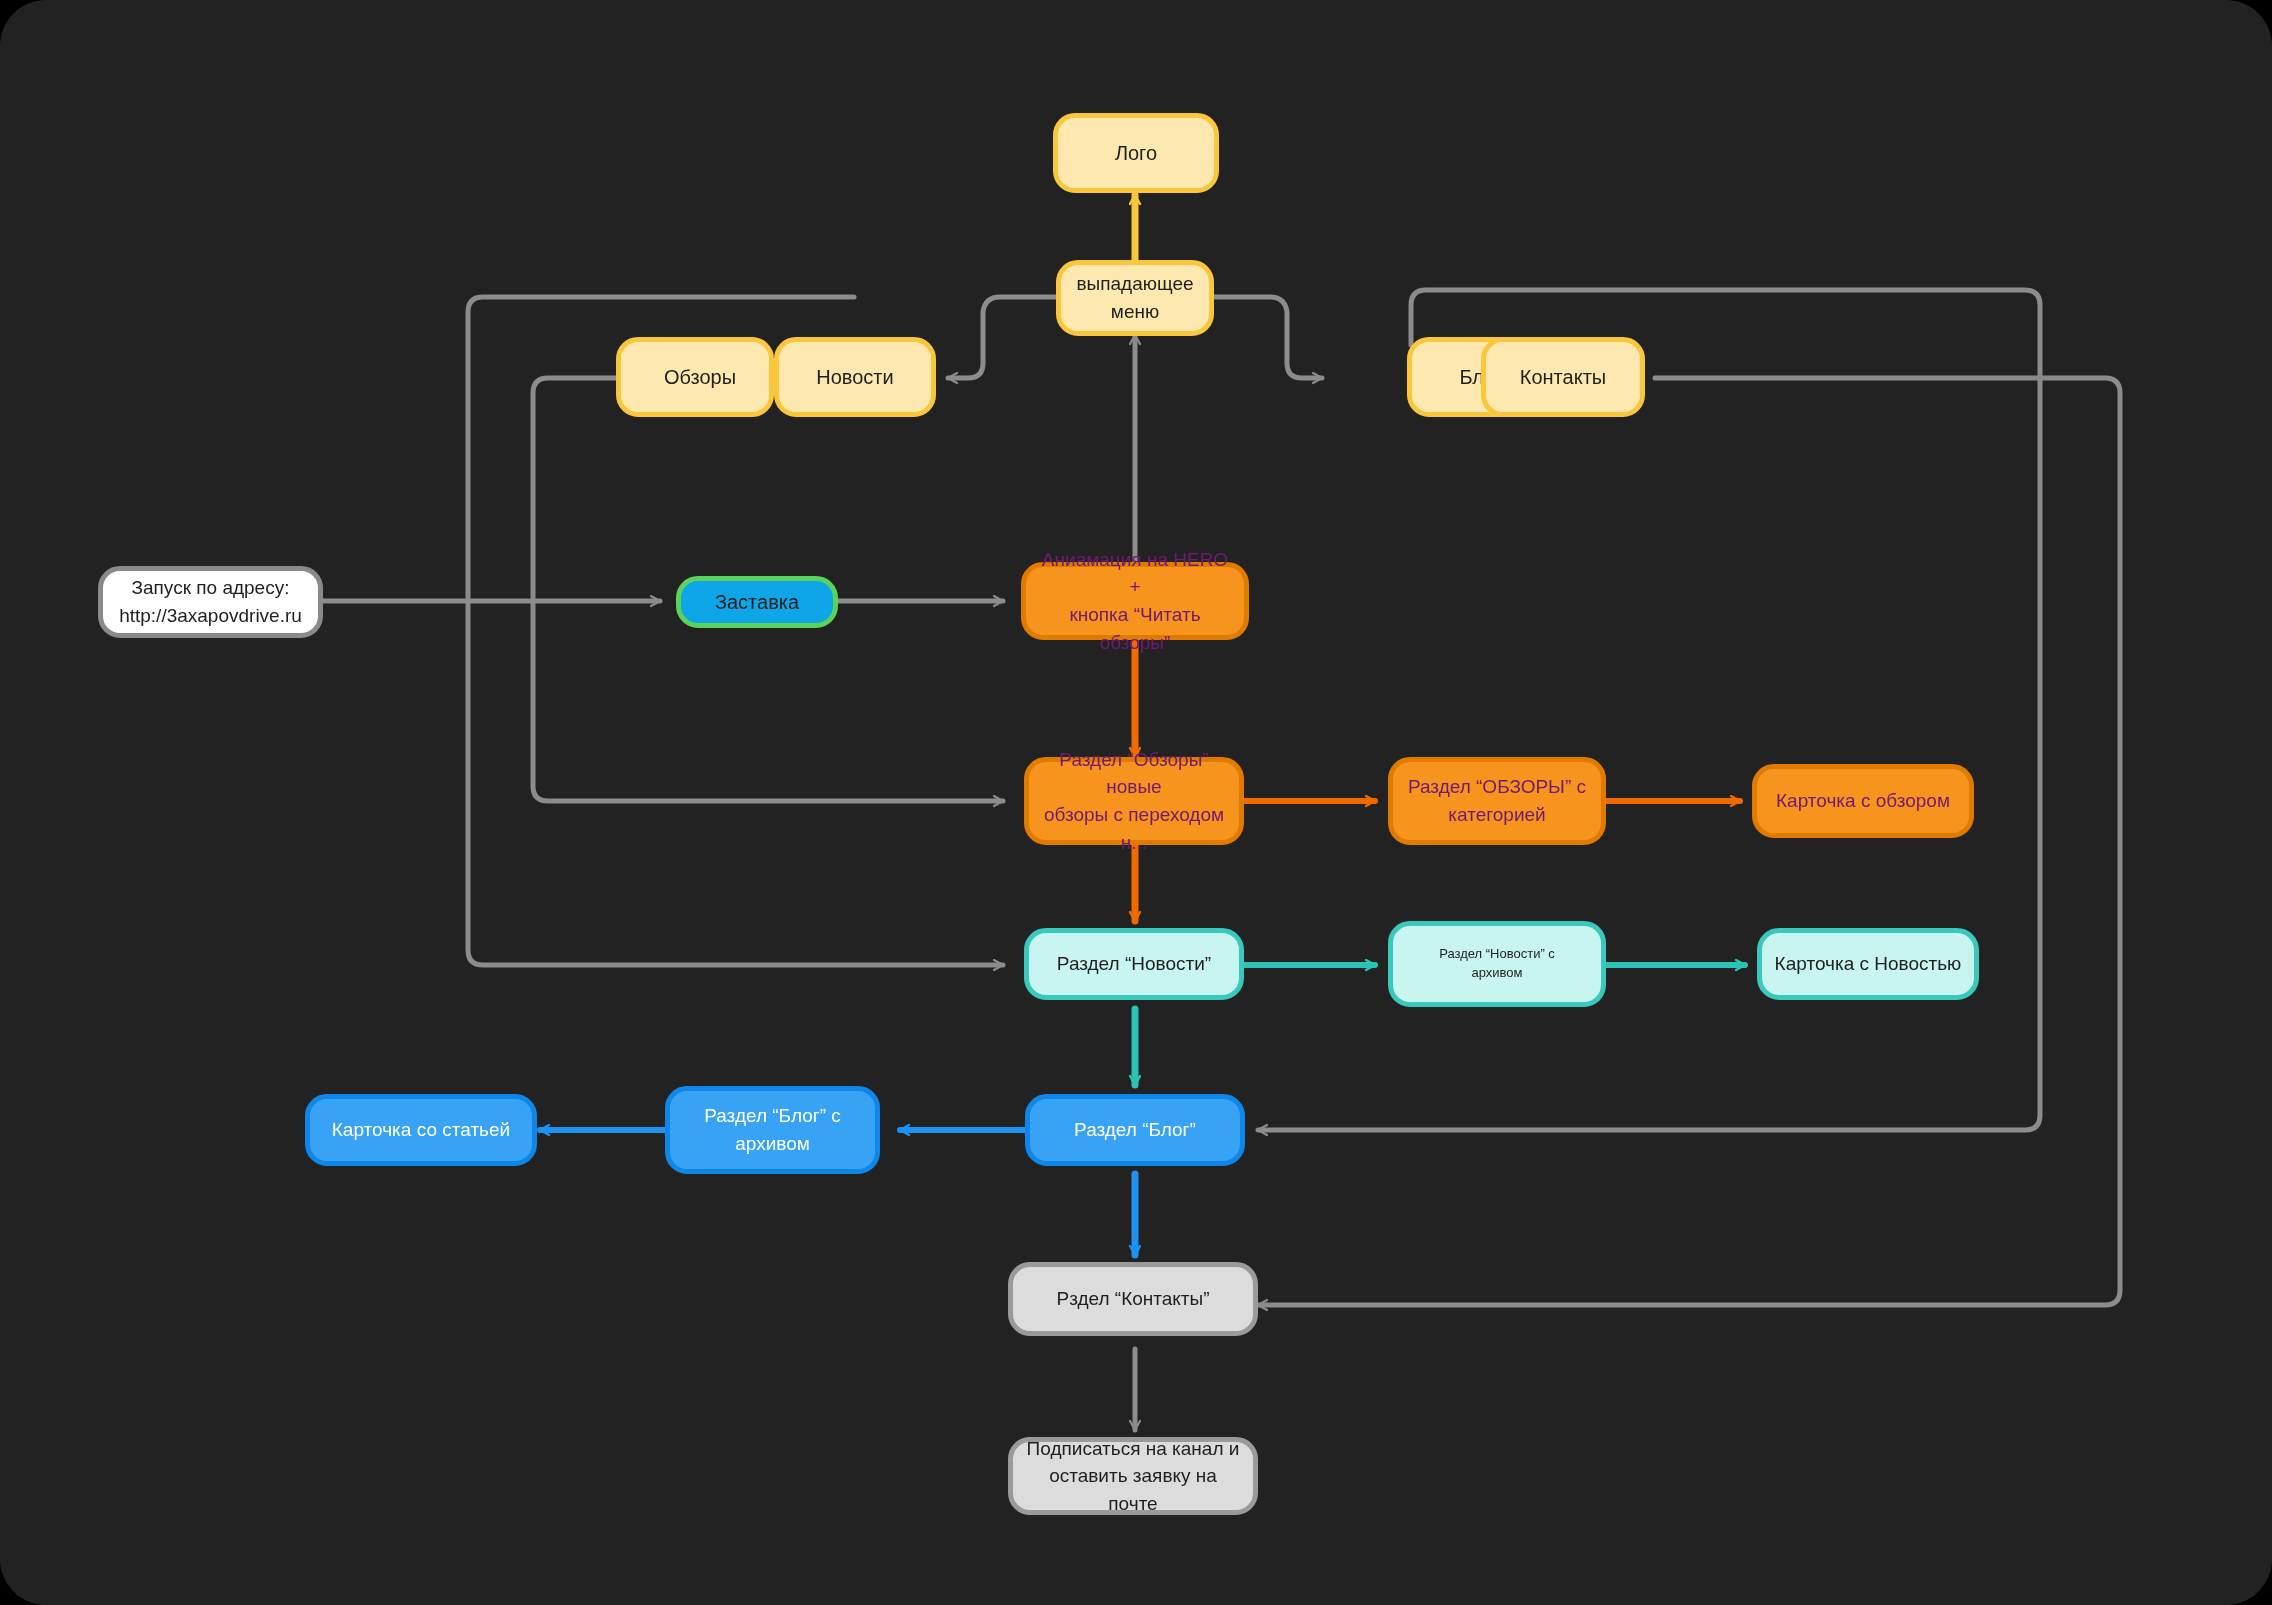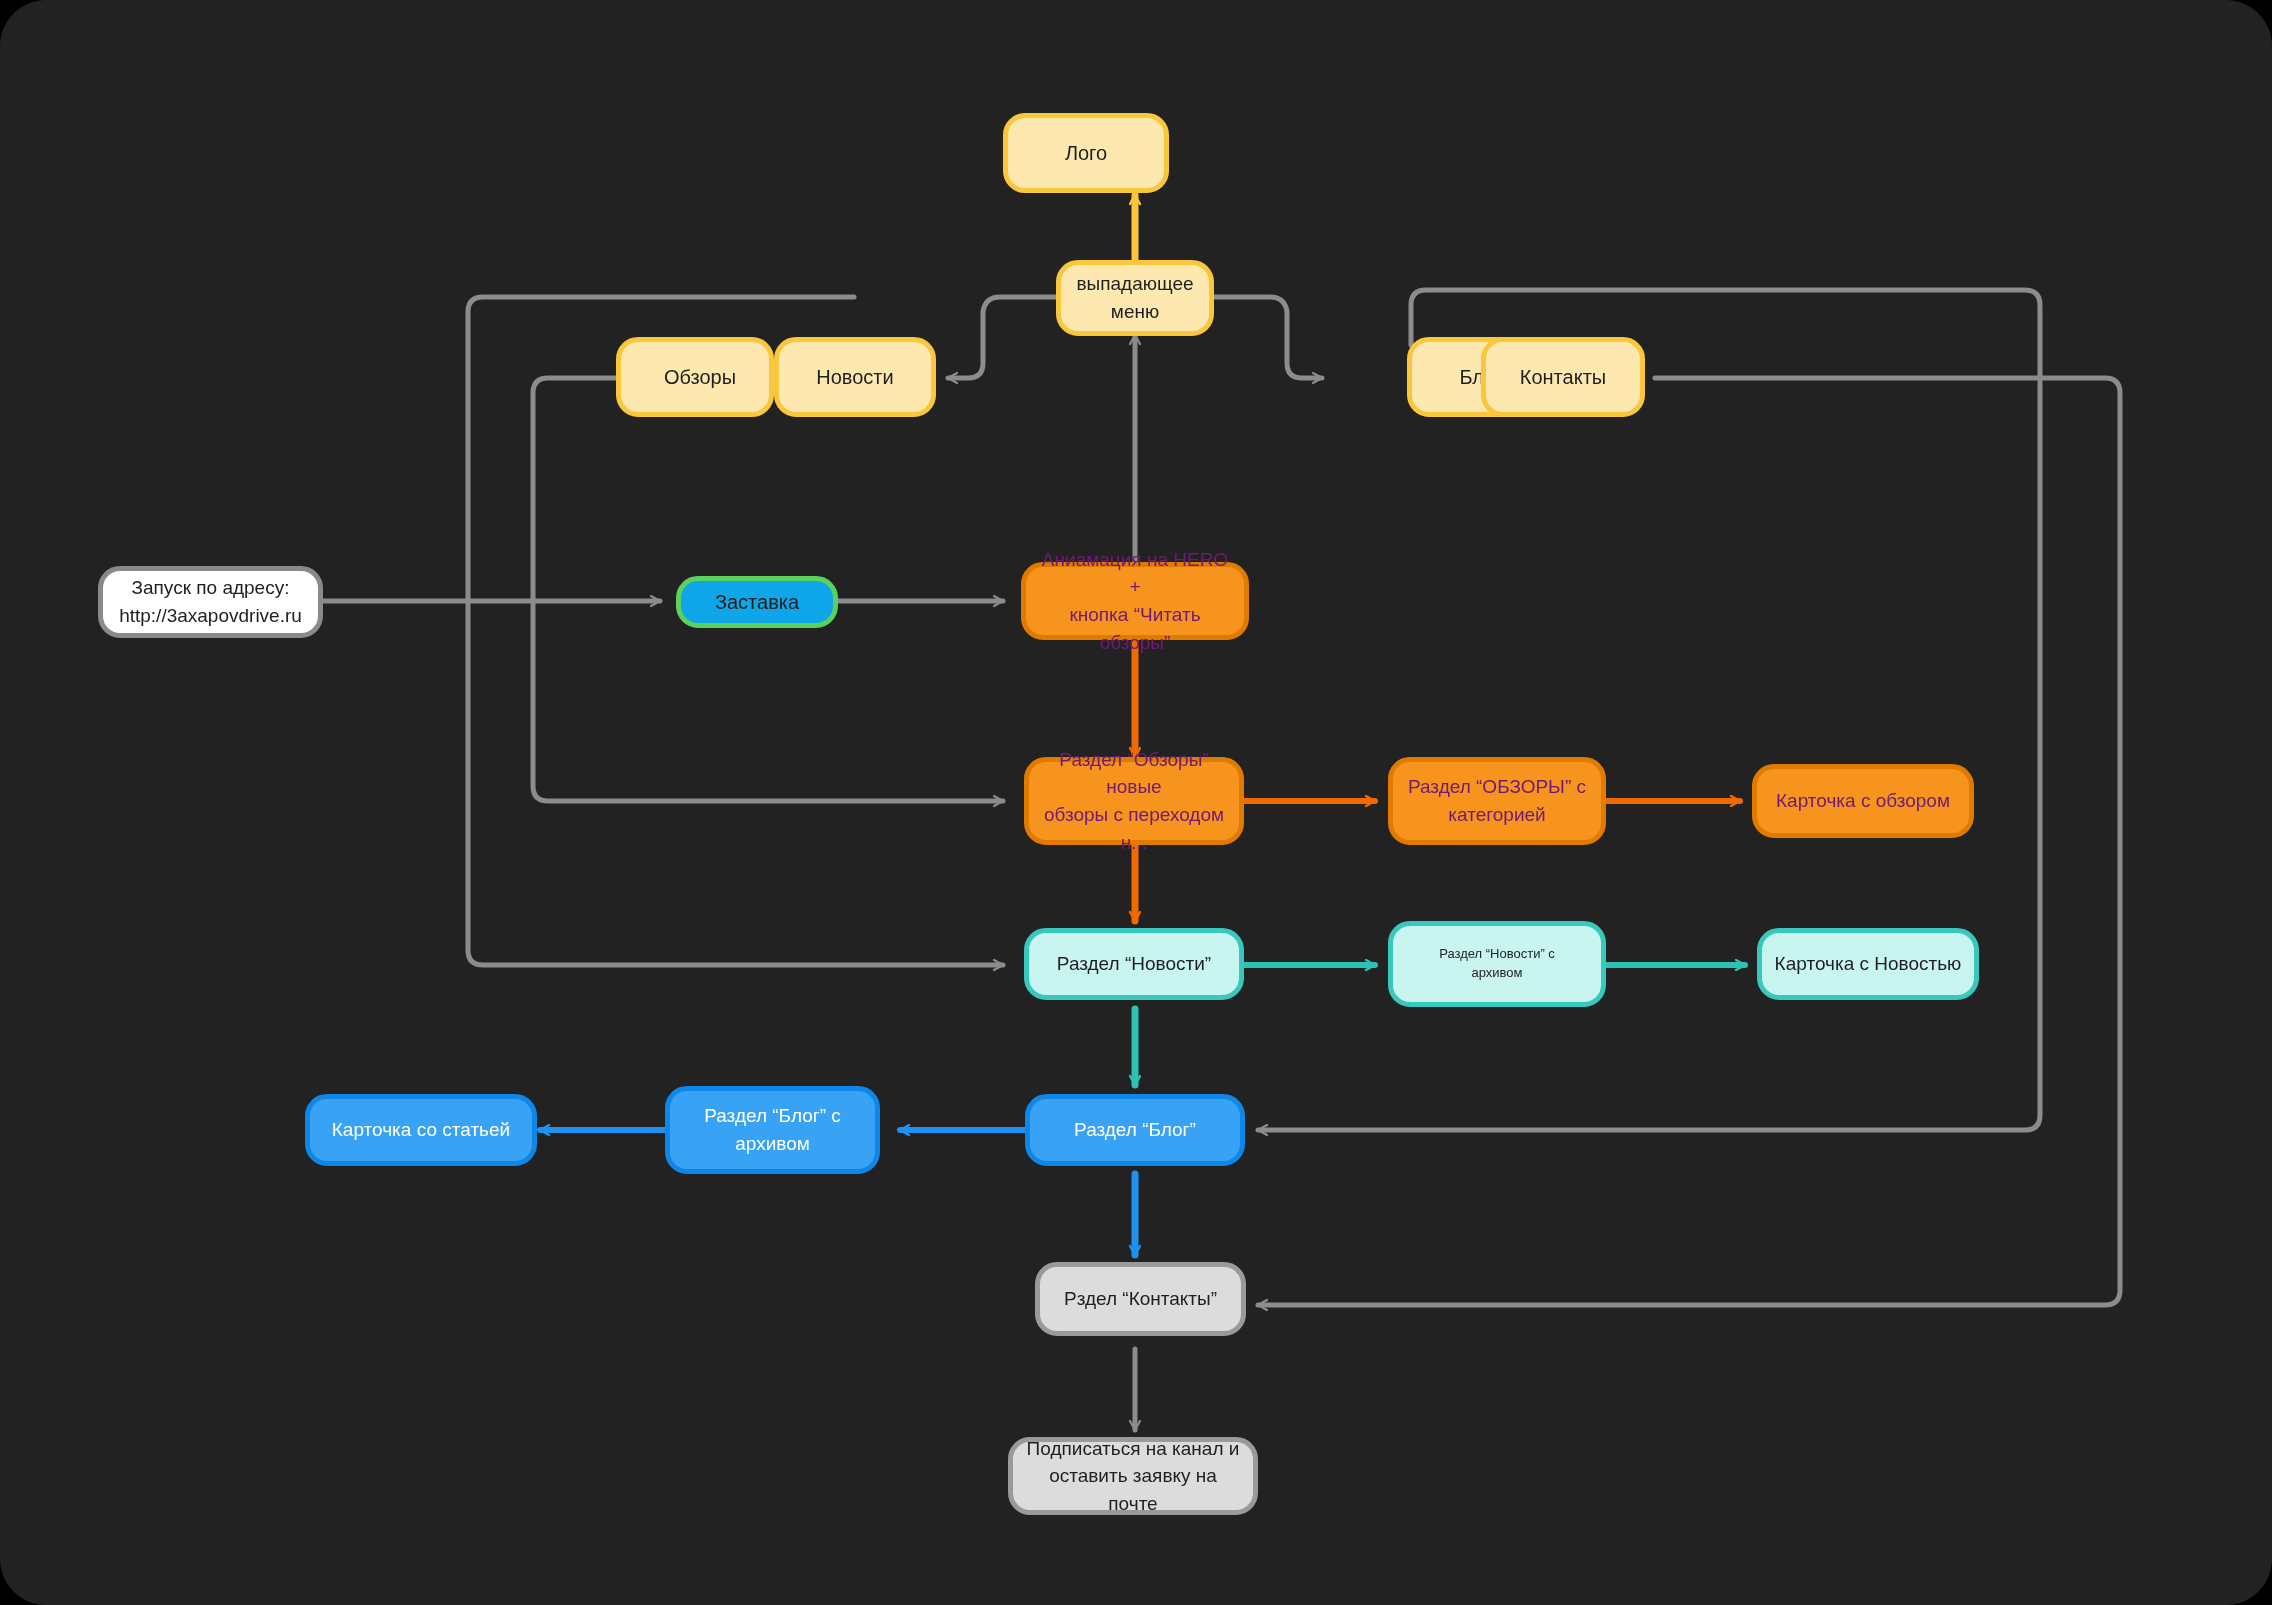--- a/index.html
+++ b/index.html
@@ -113,21 +113,21 @@
 
       <path d="M778,1130 L540,1130" stroke="#1E92F0" stroke-width="6" marker-end="url(#ah-blue)"></path>
 
       <path d="M1135,1174 L1135,1255" stroke="#1E92F0" stroke-width="7" marker-end="url(#ah-blue)"></path>
 
       <path d="M1135,1349 L1135,1430" stroke="#8C8C8C" stroke-width="5" marker-end="url(#ah-gray)"></path>
 
     </g>
   </svg>
 
-  <div class="node n-yellow" style="left:1003px; top:113px; width:166px; height:80px; font-size:20px;">Лого</div>
+  <div class="node n-yellow" style="left:1053px; top:113px; width:166px; height:80px; font-size:20px;">Лого</div>
 
   <div class="node n-yellow" style="left:1056px; top:260px; width:158px; height:76px; font-size:19px;">выпадающее
 меню</div>
 
   <div class="node n-yellow" style="left:616px; top:337px; width:158px; height:80px; font-size:20px;padding-left:20px;">Обзоры</div>
 
   <div class="node n-yellow" style="left:774px; top:337px; width:162px; height:80px; font-size:20px;">Новости</div>
 
   <div class="node n-yellow" style="left:1407px; top:337px; width:148px; height:80px; font-size:20px;">Блог</div>
 
@@ -156,18 +156,18 @@
 
   <div class="node n-teal" style="left:1757px; top:928px; width:222px; height:72px; font-size:19px;">Карточка с Новостью</div>
 
   <div class="node n-blue" style="left:305px; top:1094px; width:232px; height:72px; font-size:19px;">Карточка со статьей</div>
 
   <div class="node n-blue" style="left:665px; top:1086px; width:215px; height:88px; font-size:19px;">Раздел “Блог” с
 архивом</div>
 
   <div class="node n-blue" style="left:1025px; top:1094px; width:220px; height:72px; font-size:19px;">Раздел “Блог”</div>
 
-  <div class="node n-gray" style="left:1008px; top:1262px; width:211px; height:74px; font-size:19px;margin-left:27px;">Рздел “Контакты”</div>
+  <div class="node n-gray" style="left:1008px; top:1262px; width:250px; height:74px; font-size:19px;">Рздел “Контакты”</div>
 
   <div class="node n-gray" style="left:1008px; top:1437px; width:250px; height:78px; font-size:19px;">Подписаться на канал и
 оставить заявку на почте</div>
 
 </div>
 
 </body></html>

